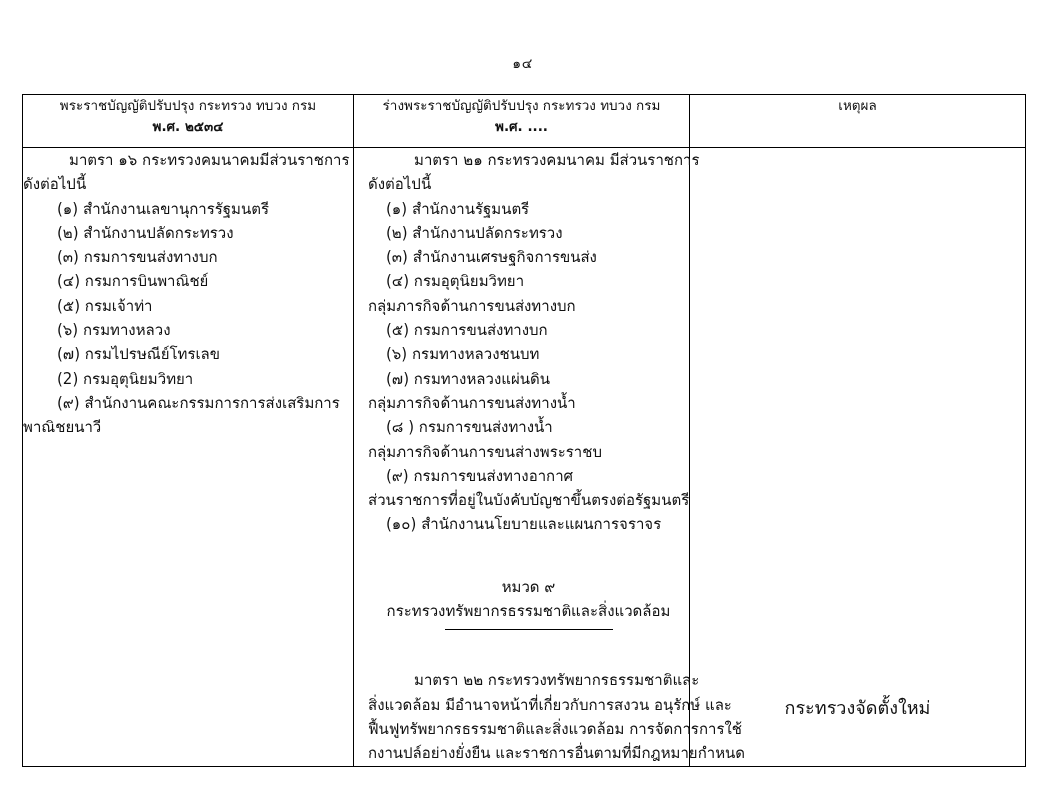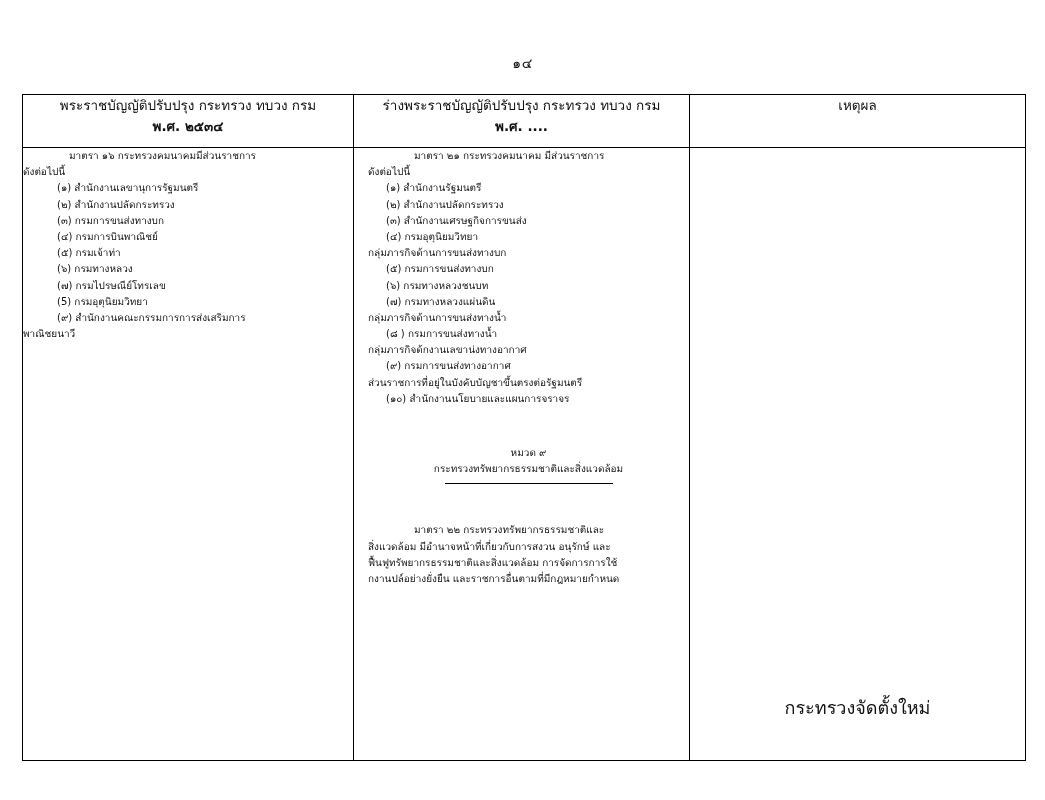--- a/index.html
+++ b/index.html
@@ -56,21 +56,21 @@
     font-weight: normal;
     padding: 7px 6px 4px 6px;
     line-height: 1.55;
   }
   .head-cell .line2 {
     display: block;
     font-weight: bold;
   }
   .body-cell {
     height: 612px;
-    font-size: 10px;
+    font-size: 15px;
     line-height: 1.62;
     padding: 8px 10px 6px 10px;
   }
   .body-cell.center-col {
     padding-left: 14px;
   }
   .ln {
     white-space: nowrap;
   }
   .ind1 { padding-left: 0px; }
@@ -127,39 +127,39 @@
         <td class="body-cell col1">
           <div class="ln first-line-indent">มาตรา ๑๖  กระทรวงคมนาคมมีส่วนราชการ</div>
           <div class="ln ind1">ดังต่อไปนี้</div>
           <div class="ln ind2">(๑) สำนักงานเลขานุการรัฐมนตรี</div>
           <div class="ln ind2">(๒) สำนักงานปลัดกระทรวง</div>
           <div class="ln ind2">(๓) กรมการขนส่งทางบก</div>
           <div class="ln ind2">(๔) กรมการบินพาณิชย์</div>
           <div class="ln ind2">(๕) กรมเจ้าท่า</div>
           <div class="ln ind2">(๖) กรมทางหลวง</div>
           <div class="ln ind2">(๗) กรมไปรษณีย์โทรเลข</div>
-          <div class="ln ind2">(5) กรมอุตุนิยมวิทยา</div>
+          <div class="ln ind2">(2) กรมอุตุนิยมวิทยา</div>
           <div class="ln ind2">(๙) สำนักงานคณะกรรมการการส่งเสริมการ</div>
           <div class="ln ind1">พาณิชยนาวี</div>
         </td>
 
         <td class="body-cell col2 center-col">
           <div class="ln first-line-indent">มาตรา ๒๑  กระทรวงคมนาคม มีส่วนราชการ</div>
           <div class="ln ind1">ดังต่อไปนี้</div>
           <div class="ln ind3">(๑) สำนักงานรัฐมนตรี</div>
           <div class="ln ind3">(๒) สำนักงานปลัดกระทรวง</div>
           <div class="ln ind3">(๓) สำนักงานเศรษฐกิจการขนส่ง</div>
           <div class="ln ind3">(๔) กรมอุตุนิยมวิทยา</div>
           <div class="ln ind1">กลุ่มภารกิจด้านการขนส่งทางบก</div>
           <div class="ln ind3">(๕) กรมการขนส่งทางบก</div>
           <div class="ln ind3">(๖) กรมทางหลวงชนบท</div>
           <div class="ln ind3">(๗) กรมทางหลวงแผ่นดิน</div>
           <div class="ln ind1">กลุ่มภารกิจด้านการขนส่งทางน้ำ</div>
           <div class="ln ind3">(๘ ) กรมการขนส่งทางน้ำ</div>
-          <div class="ln ind1">กลุ่มภารกิจด้กงานเลขาน่งทางอากาศ</div>
+          <div class="ln ind1">กลุ่มภารกิจด้านการขนส่างพระราชบ</div>
           <div class="ln ind3">(๙) กรมการขนส่งทางอากาศ</div>
           <div class="ln ind1">ส่วนราชการที่อยู่ในบังคับบัญชาขึ้นตรงต่อรัฐมนตรี</div>
           <div class="ln ind3">(๑๐) สำนักงานนโยบายและแผนการจราจร</div>
 
           <div class="spacer-lg"></div>
 
           <div class="center-line">หมวด ๙</div>
           <div class="center-line">กระทรวงทรัพยากรธรรมชาติและสิ่งแวดล้อม</div>
           <div class="rule"></div>
 

